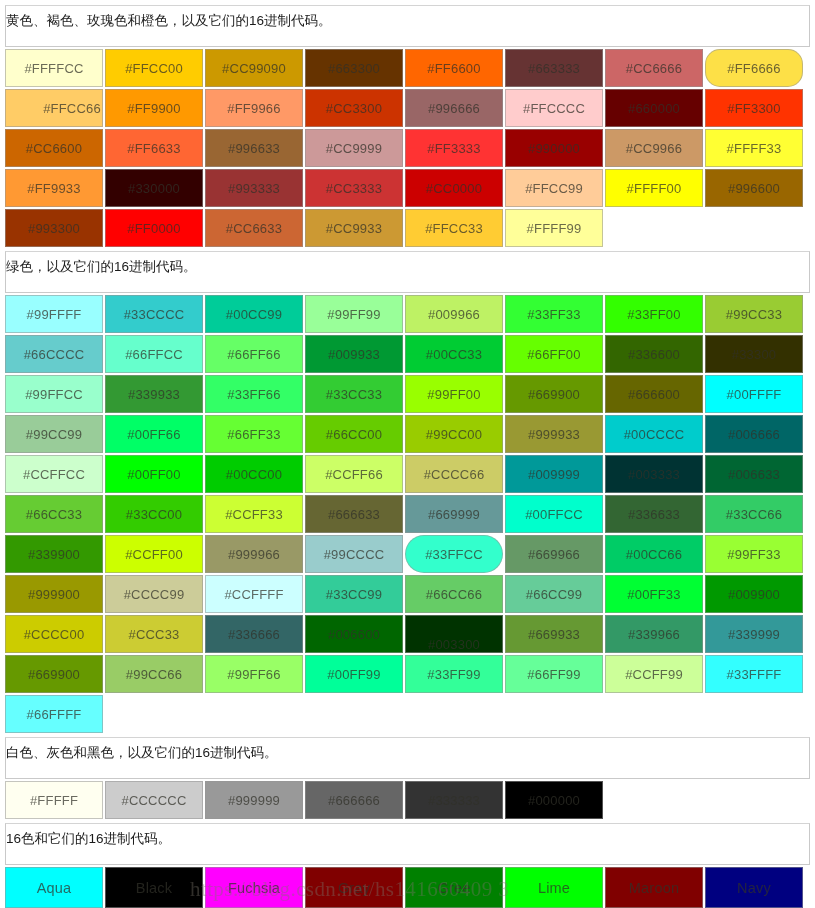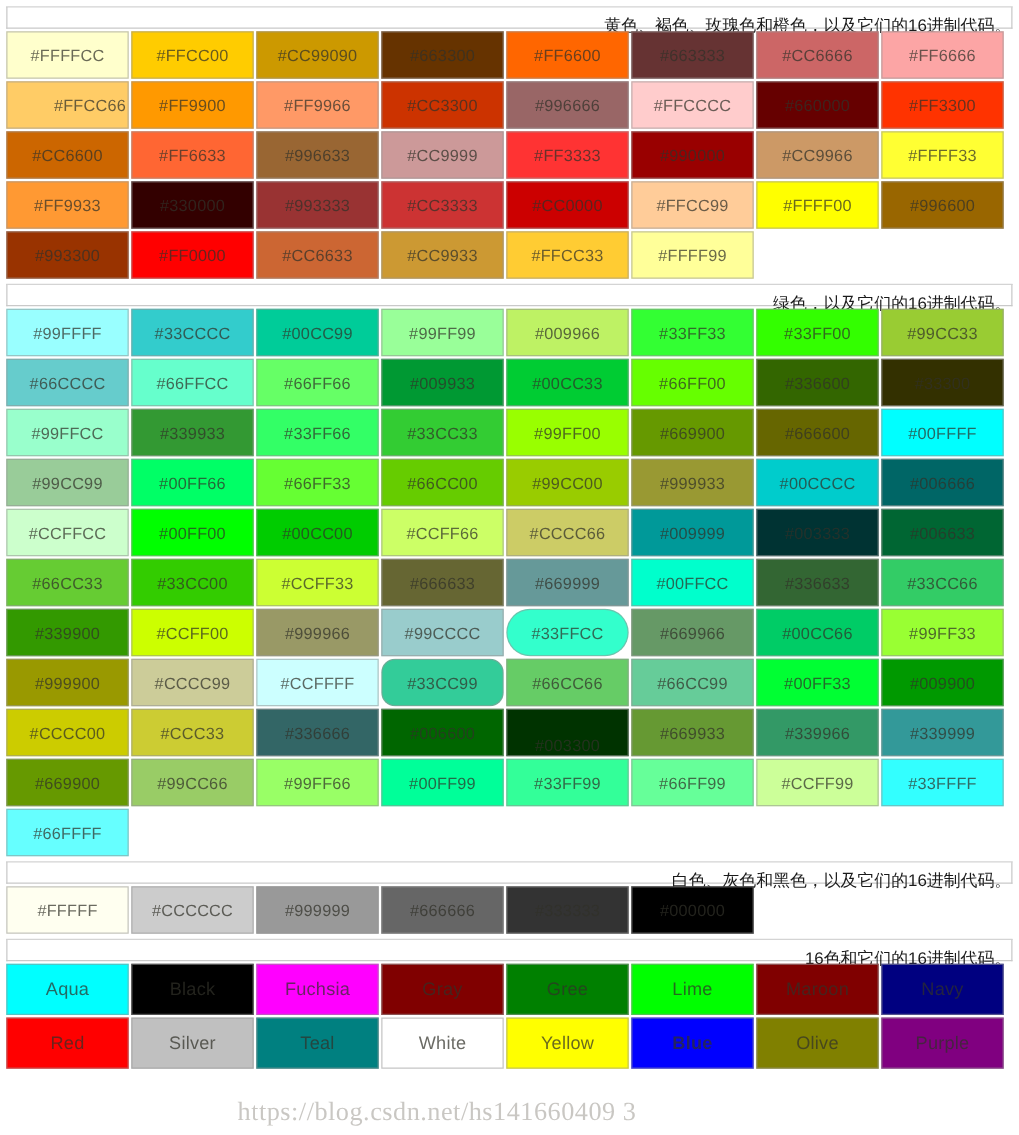--- a/index.html
+++ b/index.html
@@ -14,23 +14,23 @@
     width:815px;height:908px;
     box-sizing:border-box;
     padding:5px 5px 4px 5px;
     position:relative;
   }
   
   .caption{
     border:1px solid #c9c9c9;
     border-top:1px solid #d4d4d4;
     background:#ffffff;
-    height:18px;
+    height:42px;
     line-height:29px;
-    text-align:right;
+    text-align:left;
     font-size:13.5px;
     color:#1b1b1b;
     box-sizing:border-box;
     margin-bottom:2px;
   }
   
   .grid{
     display:flex;
     flex-wrap:wrap;
     width:805px;
@@ -87,21 +87,21 @@
       </div>
       <div class="cell" style="background-color: rgb(255, 102, 0);">
         <span>#FF6600</span>
       </div>
       <div class="cell" style="background-color: rgb(102, 51, 51);">
         <span>#663333</span>
       </div>
       <div class="cell" style="background-color: rgb(204, 102, 102);">
         <span>#CC6666</span>
       </div>
-      <div class="cell" style="background-color: #fca5a5;">
+      <div class="cell" style="background-color: #fde047; border-radius: 15px;">
         <span>#FF6666</span>
       </div>
       <div class="cell" style="background-color: rgb(255, 204, 102); padding-left: 36px;">
         <span>#FFCC66</span>
       </div>
       <div class="cell" style="background-color: rgb(255, 153, 0);">
         <span>#FF9900</span>
       </div>
       <div class="cell" style="background-color: rgb(255, 153, 102);">
         <span>#FF9966</span>
@@ -361,21 +361,21 @@
       </div>
       <div class="cell" style="background-color: rgb(153, 153, 0);">
         <span>#999900</span>
       </div>
       <div class="cell" style="background-color: rgb(204, 204, 153);">
         <span>#CCCC99</span>
       </div>
       <div class="cell" style="background-color: rgb(204, 255, 255);">
         <span>#CCFFFF</span>
       </div>
-      <div class="cell" style="background-color: rgb(51, 204, 153); border-radius: 11px;">
+      <div class="cell" style="background-color: rgb(51, 204, 153);">
         <span>#33CC99</span>
       </div>
       <div class="cell" style="background-color: rgb(102, 204, 102);">
         <span>#66CC66</span>
       </div>
       <div class="cell" style="background-color: rgb(102, 204, 153);">
         <span>#66CC99</span>
       </div>
       <div class="cell" style="background-color: rgb(0, 255, 51);">
         <span>#00FF33</span>

